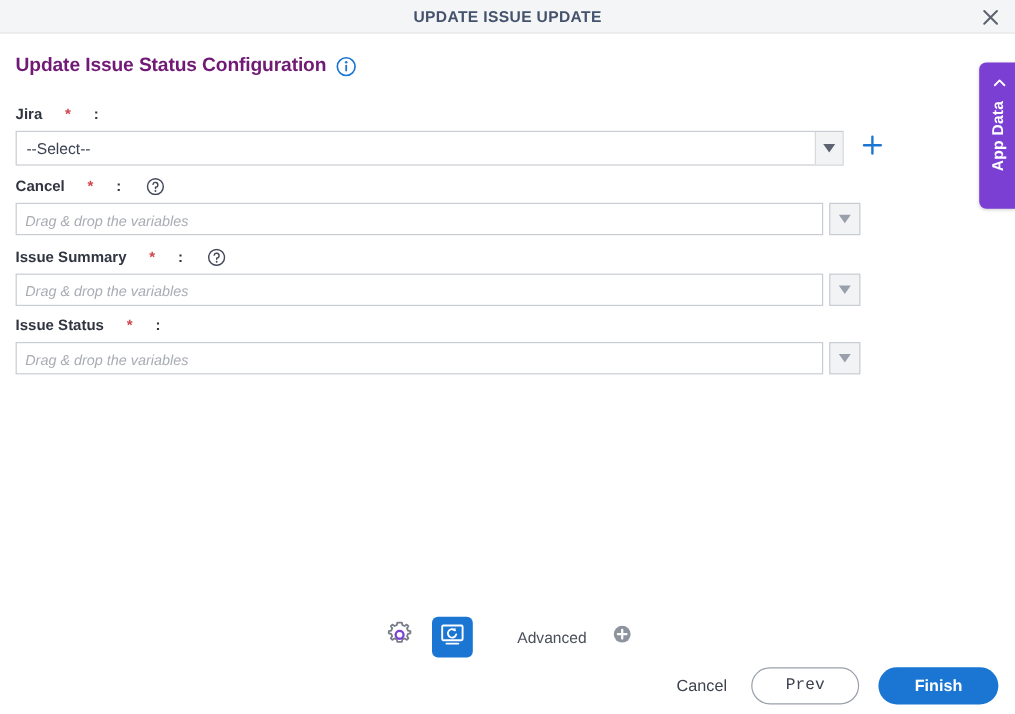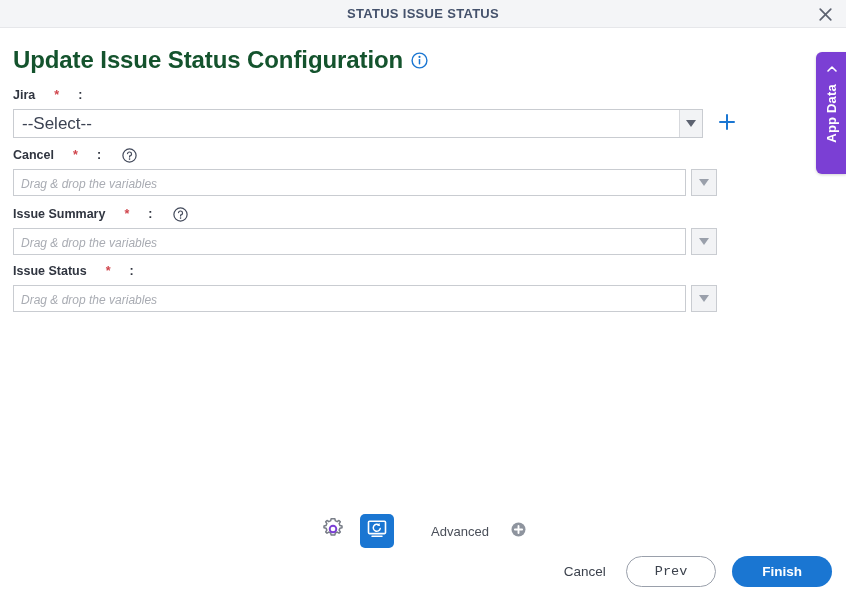--- a/index.html
+++ b/index.html
@@ -53,23 +53,23 @@
   
   #page-heading {
     position: absolute;
     top: 46px;
     left: 13px;
     display: flex;
     align-items: center;
     gap: 8px;
   }
   #page-title {
-    font-size: 24px;
+    font-size: 16px;
     font-weight: bold;
-    color: #14532d;
+    color: #701a75;
     letter-spacing: -0.1px;
   }
   .info-icon { display: block; }
 
   
   .field-group { position: absolute; left: 13px; }
   .field-label {
     font-size: 12.5px;
     font-weight: bold;
     color: #303540;
@@ -115,21 +115,21 @@
     border: 1px solid #c9ccd1;
     background: #fff;
     display: flex;
     align-items: stretch;
   }
   .select-value {
     flex: 1;
     display: flex;
     align-items: center;
     padding: 0 8px;
-    font-size: 17px;
+    font-size: 13px;
     color: #3b4252;
   }
   .select-arrow-btn {
     width: 23px;
     border-left: 1px solid #d7d9dd;
     background: #f2f3f5;
     display: flex;
     align-items: center;
     justify-content: center;
     cursor: pointer;
@@ -266,21 +266,21 @@
     padding: 8px 30px;
     font-family: "Liberation Sans", sans-serif;
     font-weight: 600;
     cursor: pointer;
   }
 </style>
 </head>
 <body>
 
 <div id="titlebar">
-  <div id="titlebar-text">STATUS ISSUE STATUS</div>
+  <div id="titlebar-text">UPDATE ISSUE UPDATE</div>
   <div id="close-button">
     <span>
       <svg width="15" height="15" viewBox="0 0 15 15">
         <path d="M2.2,2.2 L12.8,12.8 M12.8,2.2 L2.2,12.8" stroke="#5c6270" stroke-width="1.7" stroke-linecap="round" fill="none"></path>
       </svg>
     </span>
   </div>
 </div>
 
 <div id="page-heading">

